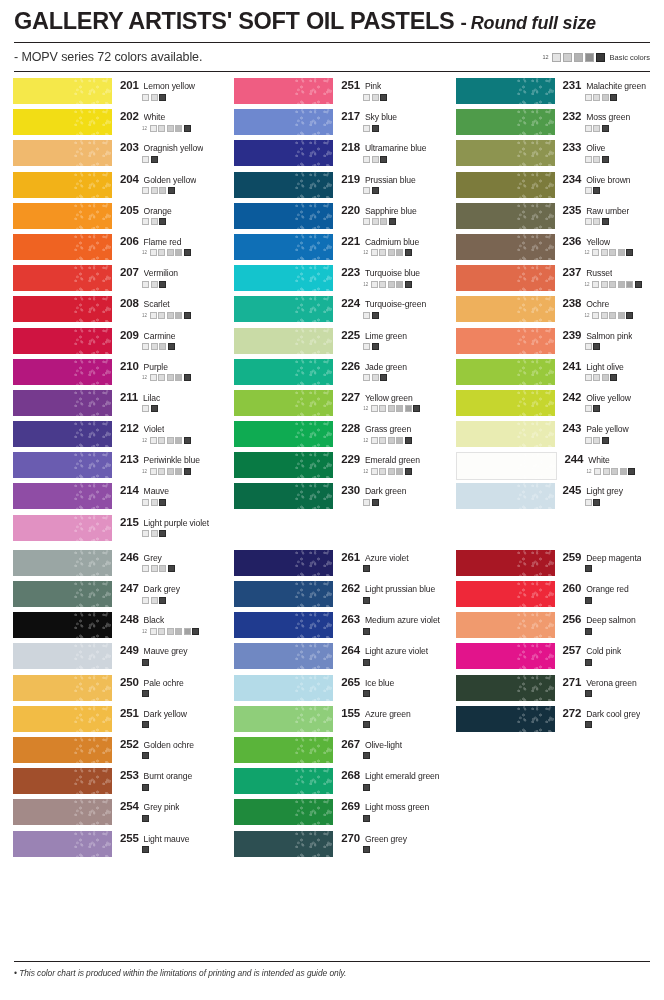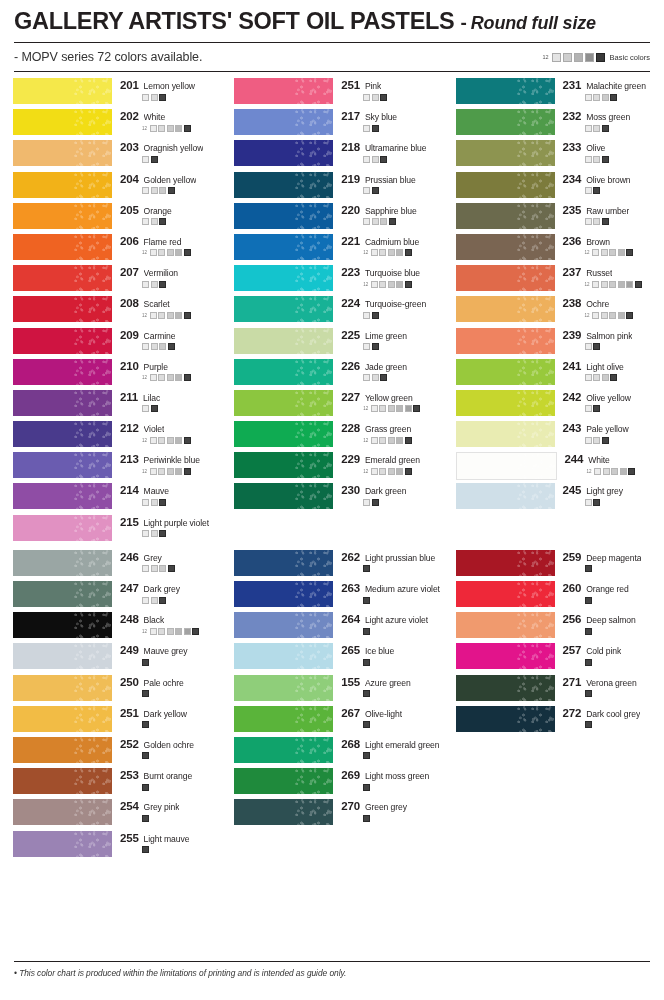--- a/index.html
+++ b/index.html
@@ -701,21 +701,21 @@
             </div>
           </div>
         </div>
         <div class="row">
           <div class="swatch" style="background: rgb(122, 101, 82);">
             <div class="texture"></div>
           </div>
           <div class="info">
             <div class="line1">
               <span class="code">236</span>
-              <span class="cname">Brown</span>
+              <span class="cname">Yellow</span>
             </div>
             <div class="marks">
               <span class="mnum">12</span>
               <span class="mk" style="background: rgb(236, 236, 236);"></span>
               <span class="mk" style="background: rgb(220, 220, 220);"></span>
               <span class="mk" style="background: rgb(203, 203, 203);"></span>
               <span class="mk" style="background: rgb(184, 184, 184);"></span>
               <span class="mk dark"></span>
             </div>
           </div>
@@ -1006,20 +1006,34 @@
               <span class="code">255</span>
               <span class="cname">Light mauve</span>
             </div>
             <div class="marks">
               <span class="mk dark"></span>
             </div>
           </div>
         </div>
       </div>
       <div class="column">
+        <div class="row">
+          <div class="swatch" style="background: rgb(34, 32, 99);">
+            <div class="texture"></div>
+          </div>
+          <div class="info">
+            <div class="line1">
+              <span class="code">261</span>
+              <span class="cname">Azure violet</span>
+            </div>
+            <div class="marks">
+              <span class="mk dark"></span>
+            </div>
+          </div>
+        </div>
         <div class="row">
           <div class="swatch" style="background: rgb(33, 74, 124);">
             <div class="texture"></div>
           </div>
           <div class="info">
             <div class="line1">
               <span class="code">262</span>
               <span class="cname">Light prussian blue</span>
             </div>
             <div class="marks">

